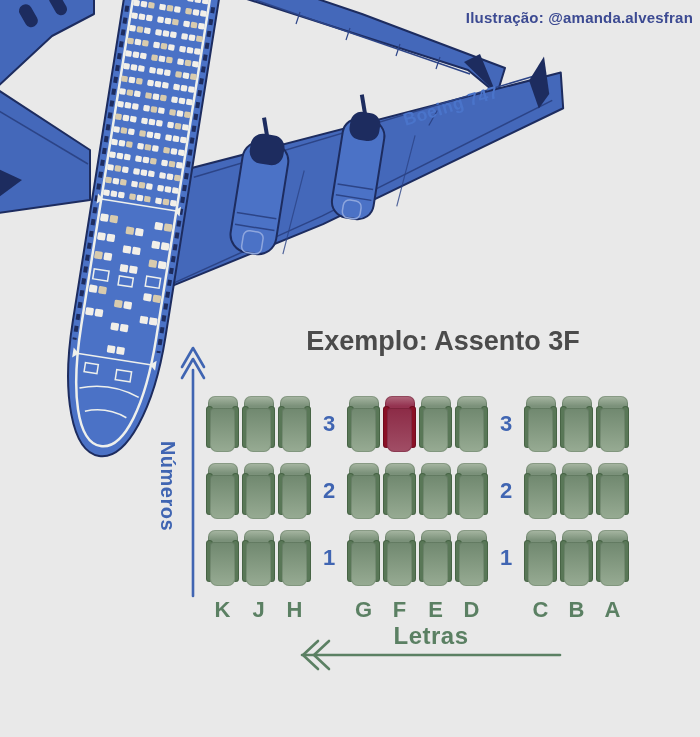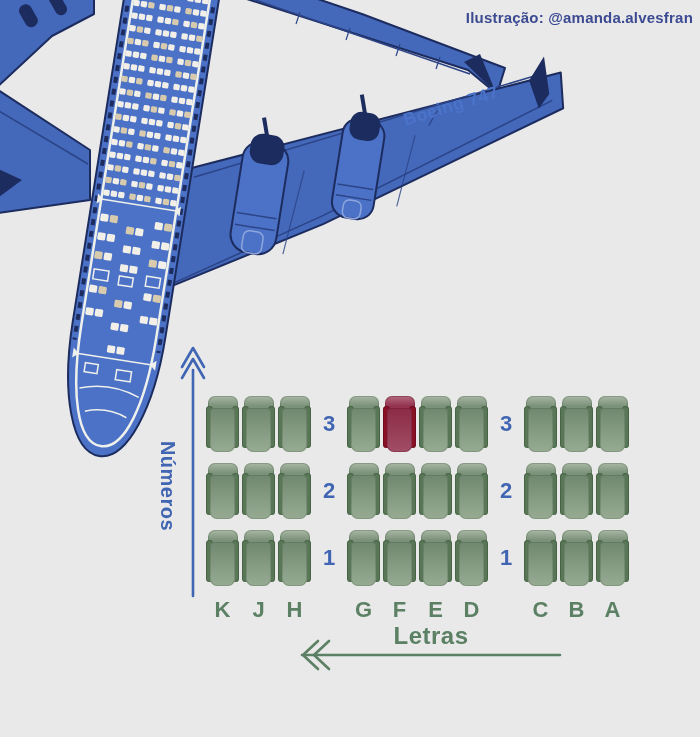--- a/index.html
+++ b/index.html
@@ -309,20 +309,21 @@
     </g>
     <g stroke="#5b8063" stroke-width="2.6" fill="none" stroke-linecap="round" stroke-linejoin="round">
       <line x1="302" y1="655" x2="560" y2="655"></line>
       <polyline points="318,641 303,655 318,669"></polyline>
       <polyline points="329,641 314,655 329,669"></polyline>
     </g>
   </svg>
 
   <div class="credit">Ilustração: @amanda.alvesfran</div>
   <div class="boeing-label">Boeing 747</div>
+  <div class="title">Exemplo: Assento 3F</div>
   <div class="axis-label-v">Números</div>
   <div class="axis-label-h">Letras</div>
 
   <div id="seat-grid">
       <div class="grid-row">
         <div class="block">
           <div class="seat">
             <div class="back"></div>
             <div class="arm l"></div>
             <div class="arm r"></div>

